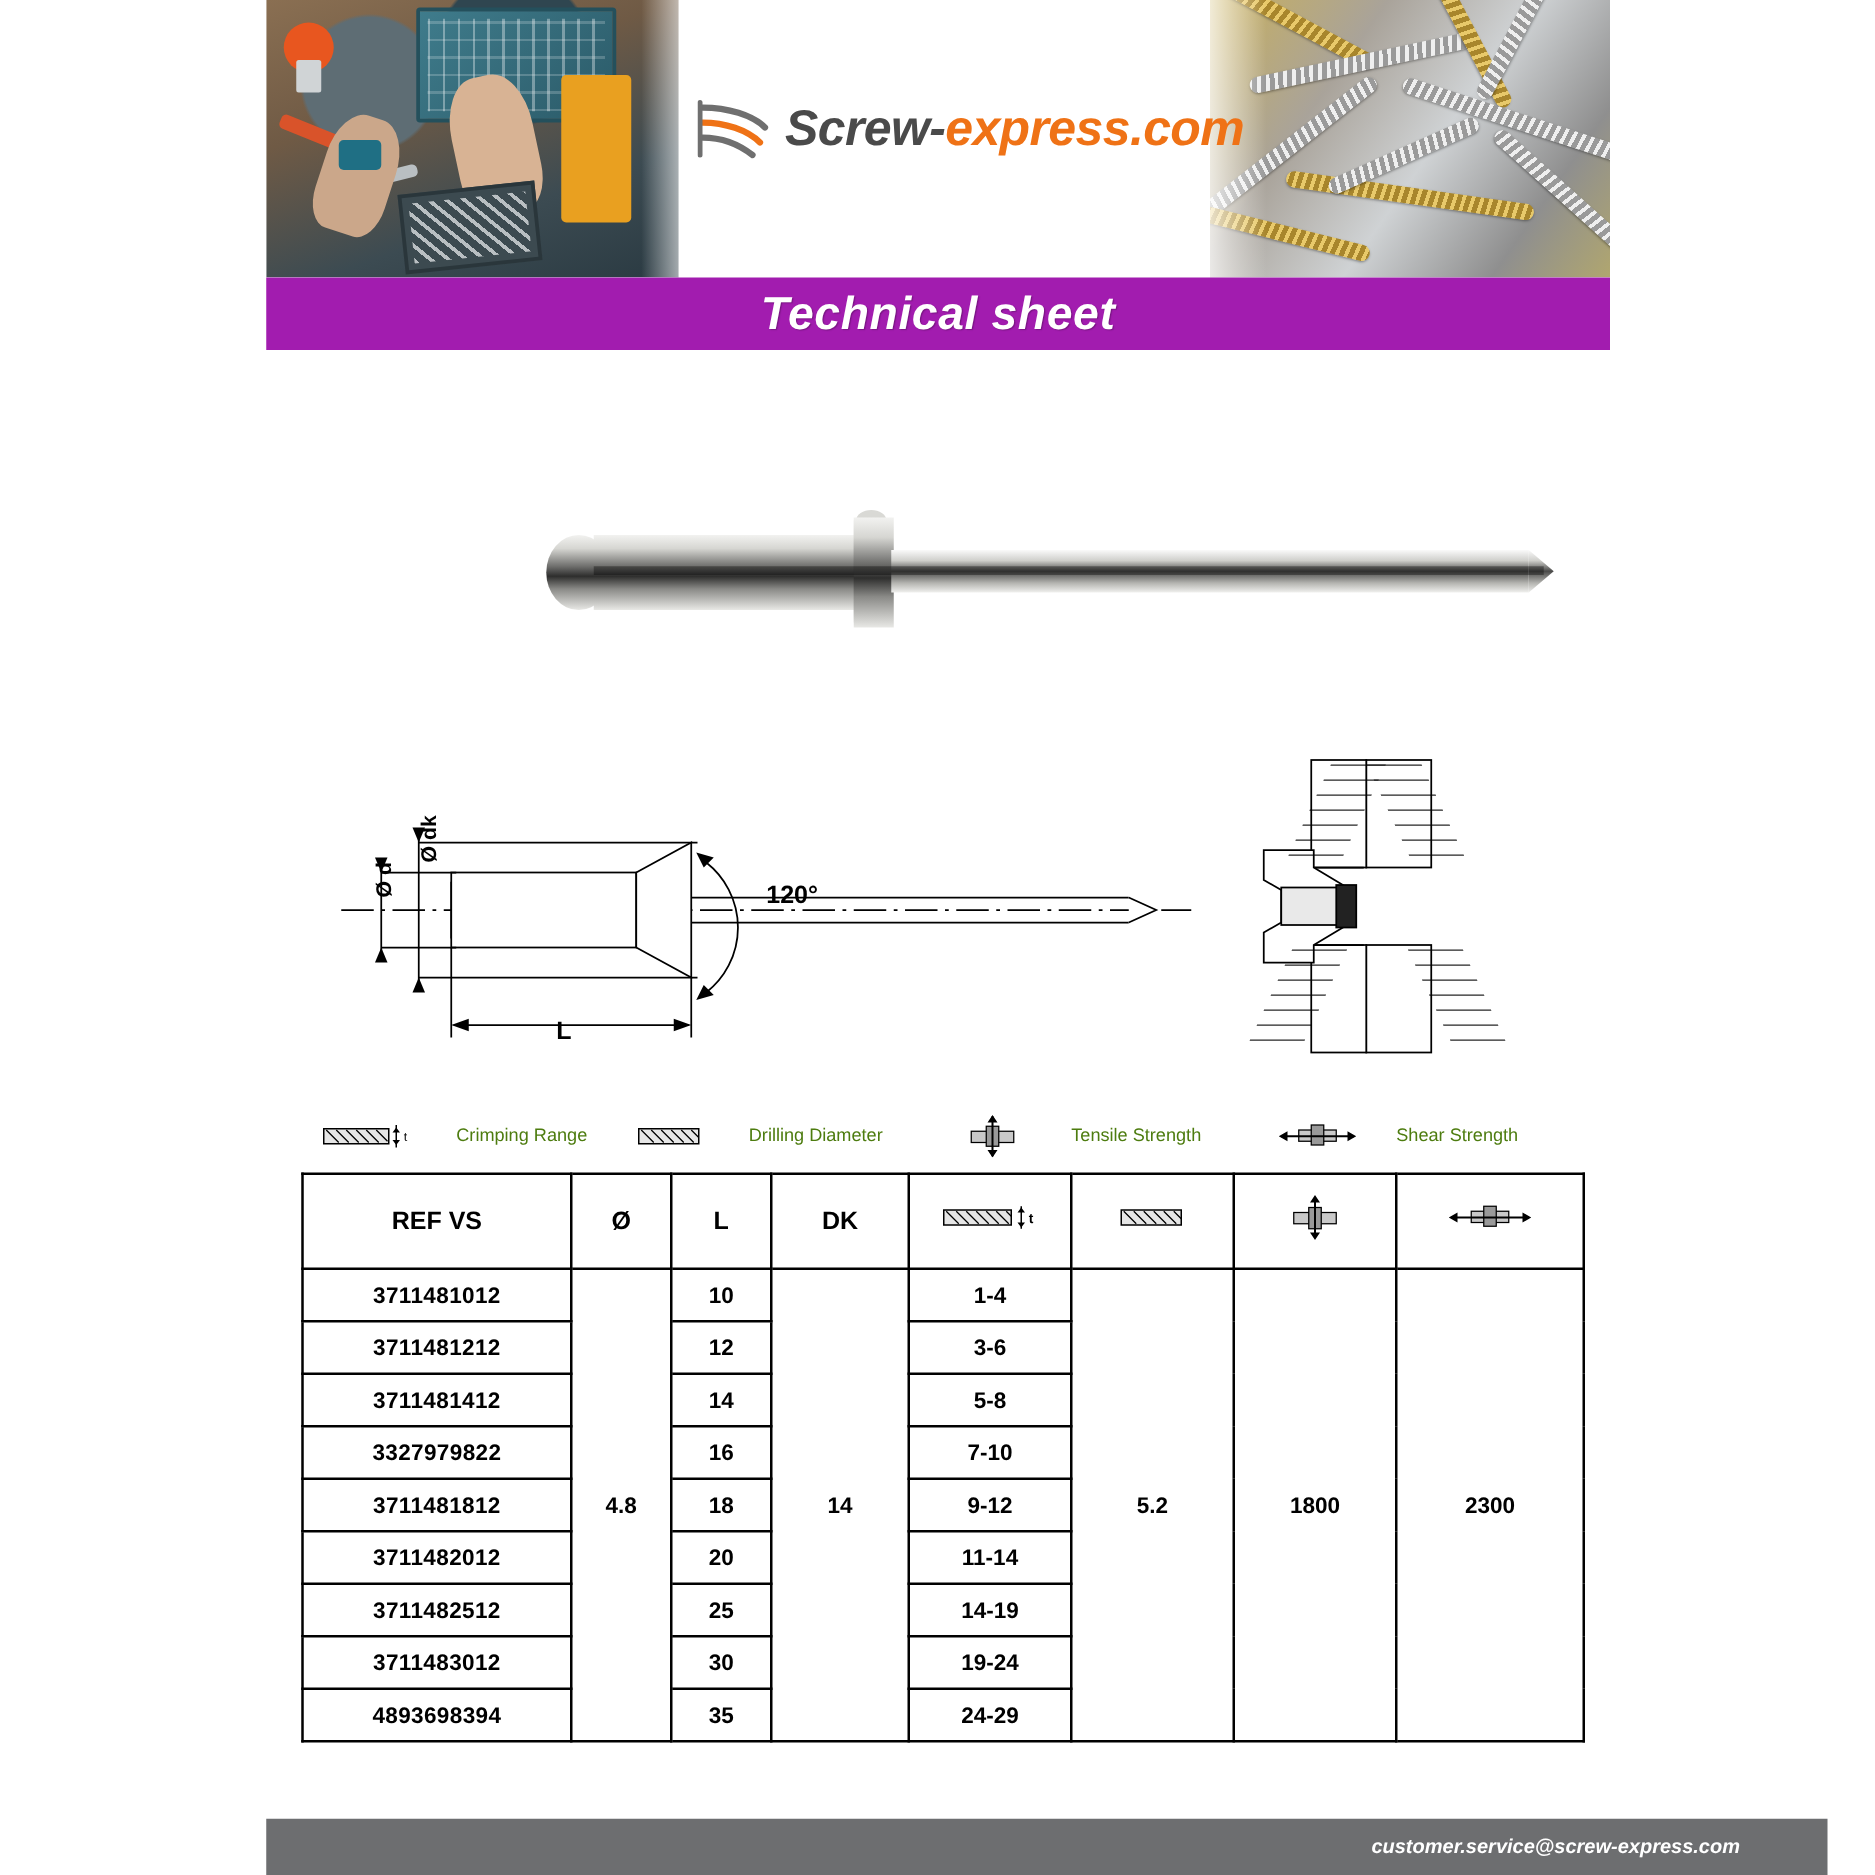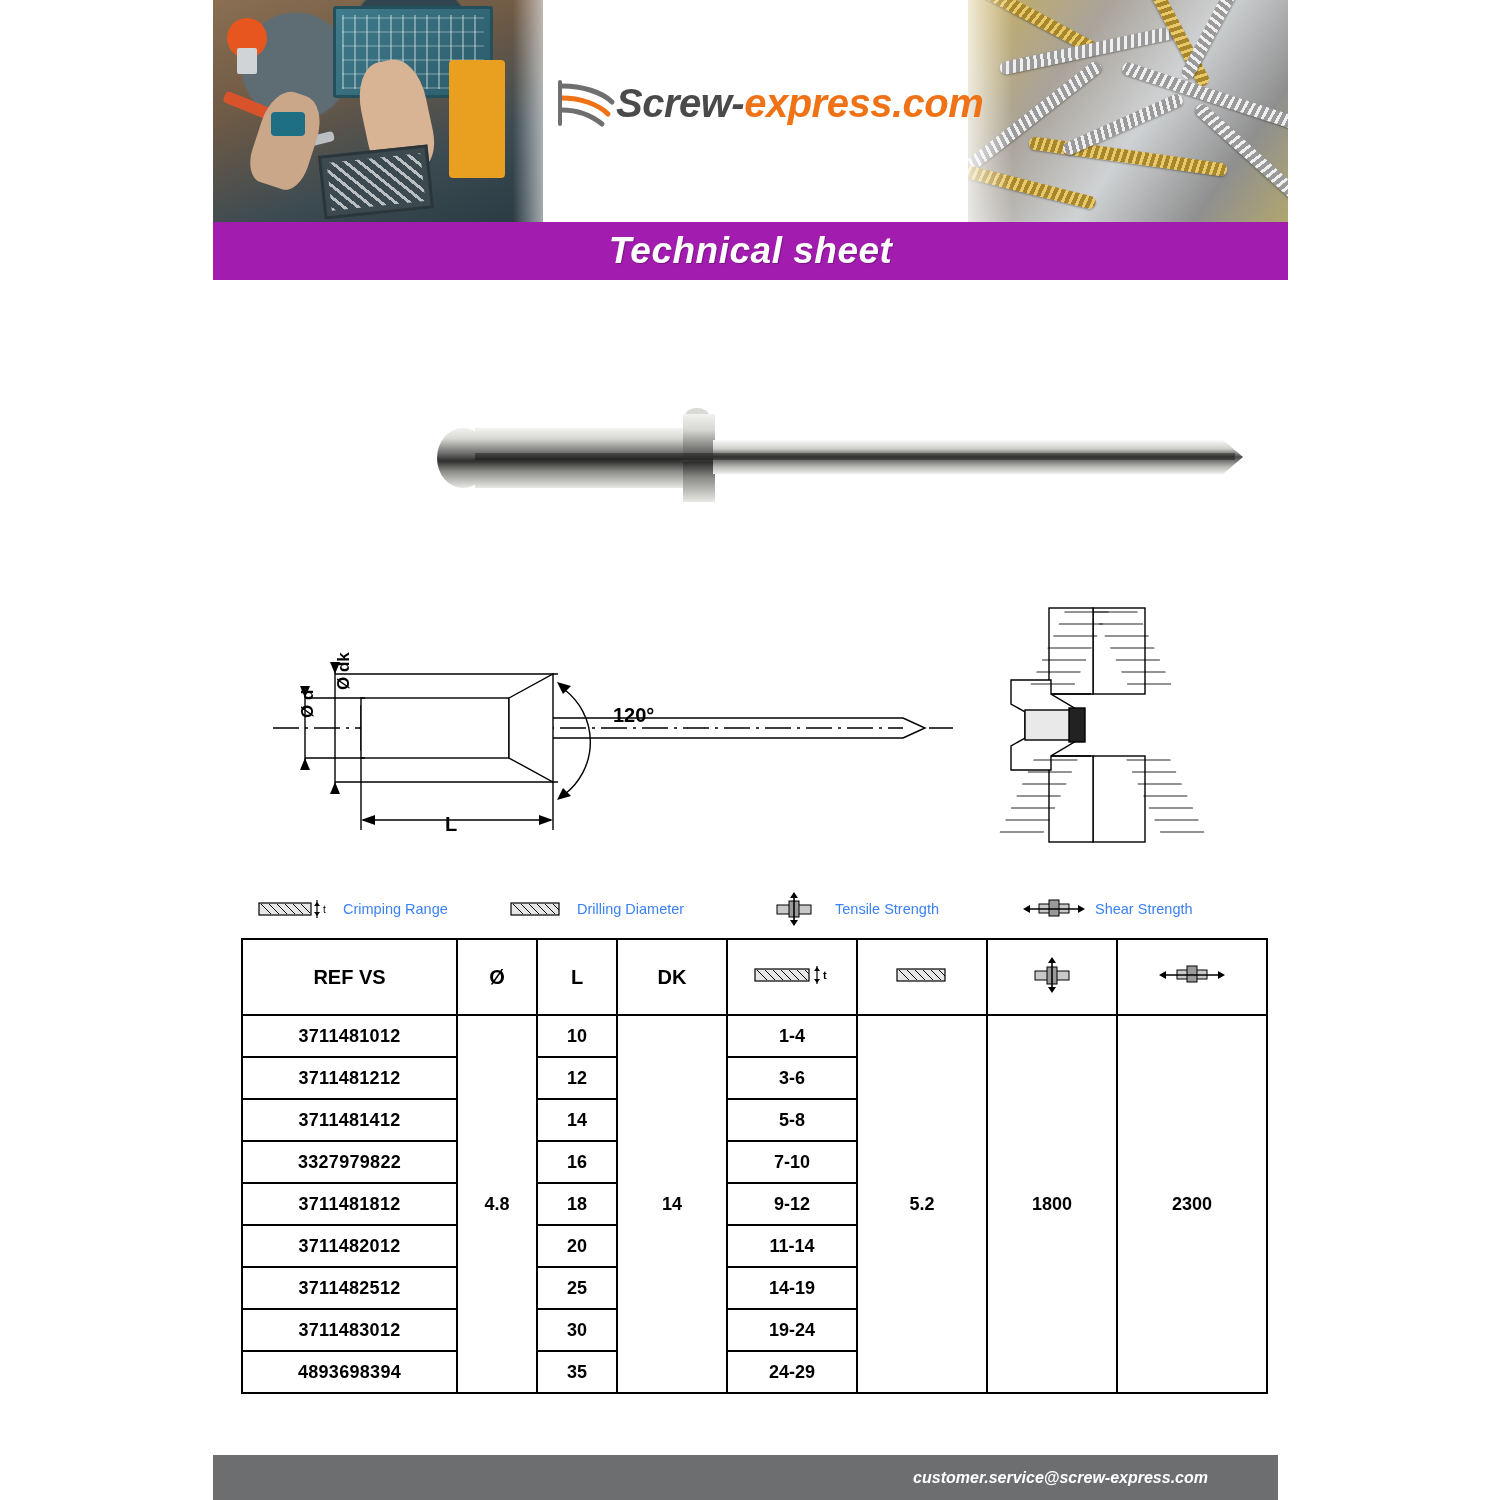--- a/index.html
+++ b/index.html
@@ -88,21 +88,21 @@
     position: absolute; left: 300px; top: 0; width: 70px; height: 222px;
     background: linear-gradient(90deg, rgba(255,255,255,0), #fff 75%);
   }
   .fade-r {
     position: absolute; left: 720px; top: 0; width: 80px; height: 222px;
     background: linear-gradient(270deg, rgba(255,255,255,0), #fff 75%);
   }
 
   .logo {
     position: absolute; left: 345px; top: 78px;
-    display: flex; align-items: center; gap: 0;
+    display: flex; align-items: center; gap: 12px;
   }
   .logo-mark { width: 58px; height: 50px; }
   .logo-text {
     font-size: 40px; font-weight: bold; letter-spacing: -0.5px;
     color: #4a4a4a; font-style: italic;
   }
   .logo-text .orange { color: #ef7216; }
 
   
   .titlebar {
@@ -140,21 +140,21 @@
     height: 46px;
     display: flex;
     align-items: center;
     padding-left: 42px;
     margin-top: 28px;
   }
   .legend-item {
     display: flex; align-items: center; gap: 10px;
   }
   .legend-item .lbl {
-    font-size: 14.5px; color: #3b82f6; font-weight: 500;
+    font-size: 14.5px; color: #4d7c0f; font-weight: 500; margin-left: 22px;
   }
 
   
   table.spec {
     position: relative;
     margin-top: 6px;
     margin-left: 28px;
     border-collapse: collapse;
     width: 990px;
     table-layout: fixed;
@@ -169,21 +169,21 @@
     height: 42px;
     padding: 0;
   }
   table.spec th { height: 76px; font-size: 20px; }
   td.ref { font-size: 18px; letter-spacing: 0.3px; }
 
   
   .footer {
     position: absolute;
     left: 213px; top: 1455px;
-    width: 1065px; height: 45px;
+    width: 1249px; height: 45px;
     background: #6d6e70;
     display: flex; align-items: center; justify-content: flex-end;
   }
   .footer .mail {
     color: #ffffff; font-size: 16px; font-weight: bold; font-style: italic;
     margin-right: 70px;
   }
 
   .sidebar-l, .sidebar-r {
     position: absolute; top: 0; width: 213px; height: 1500px; background: #fff;

